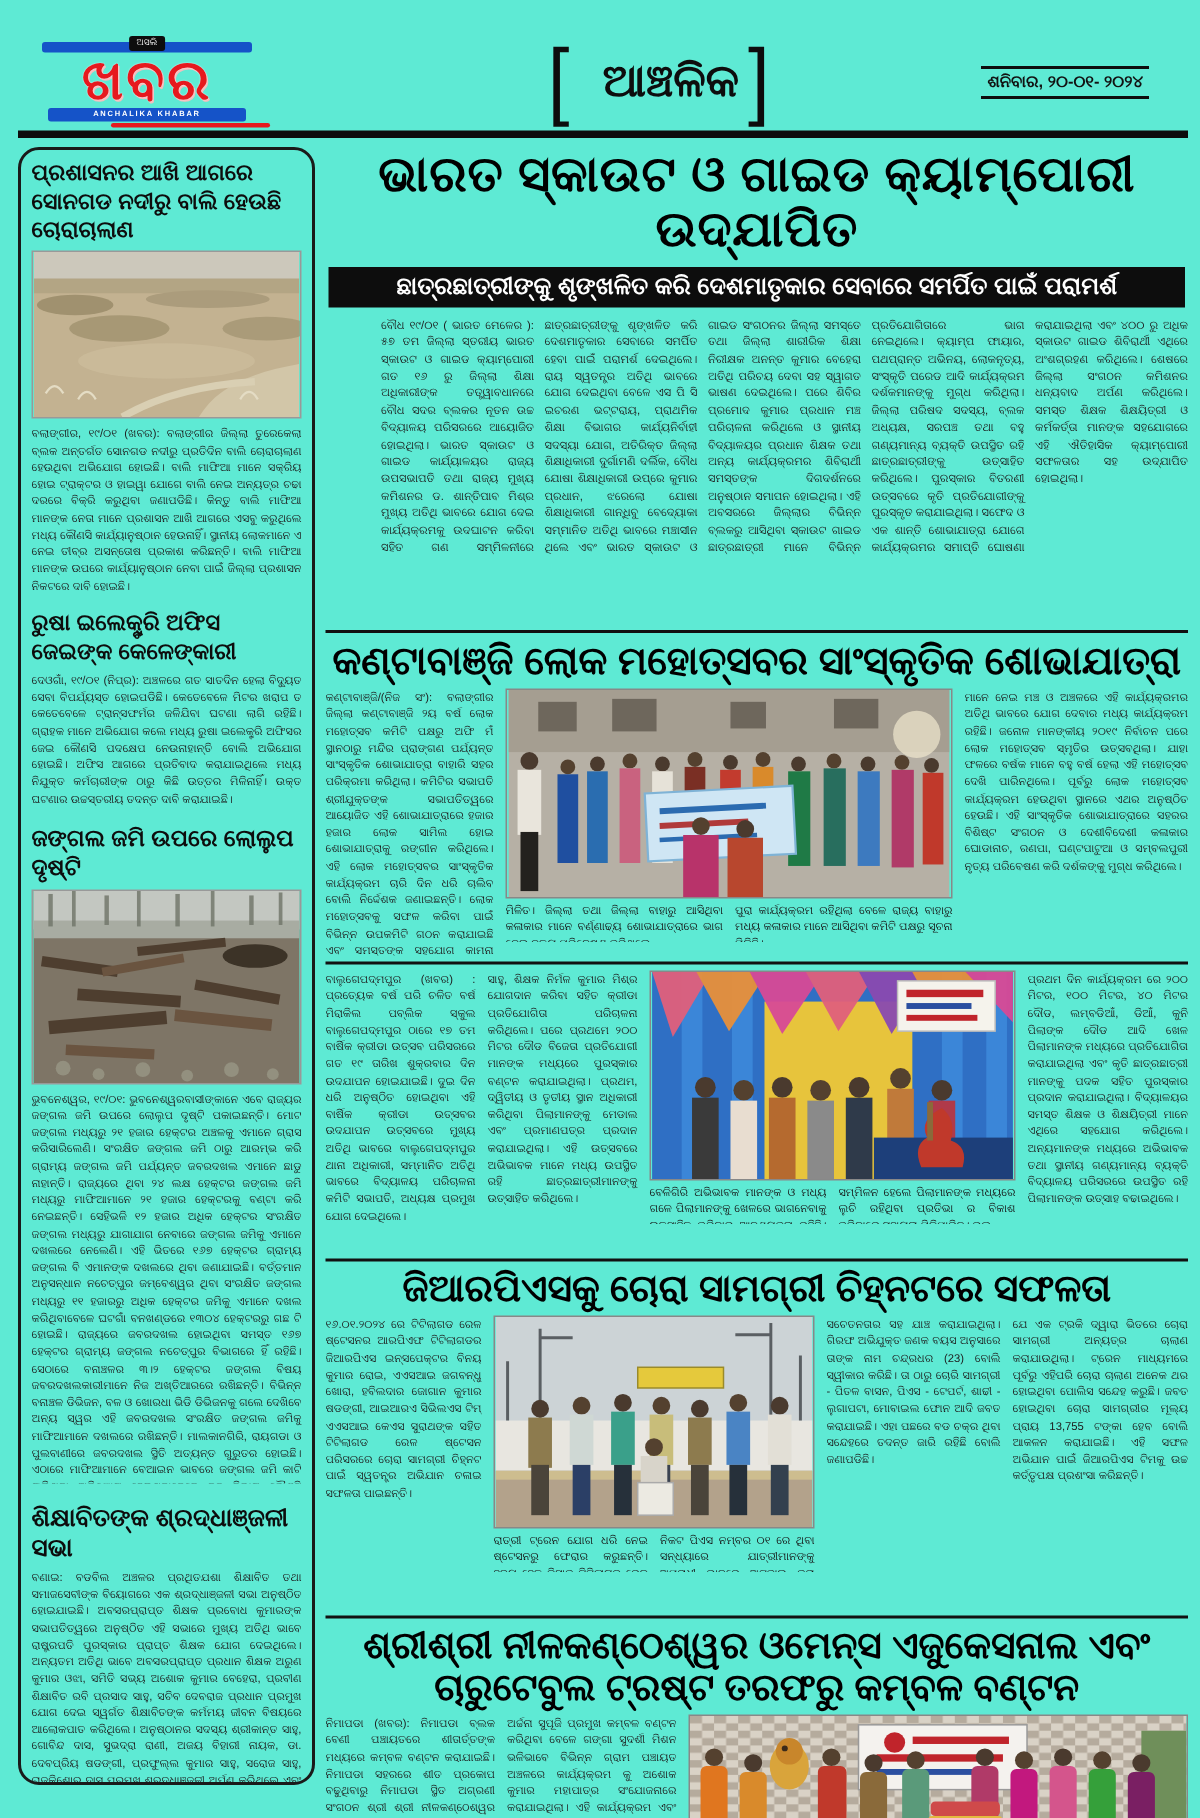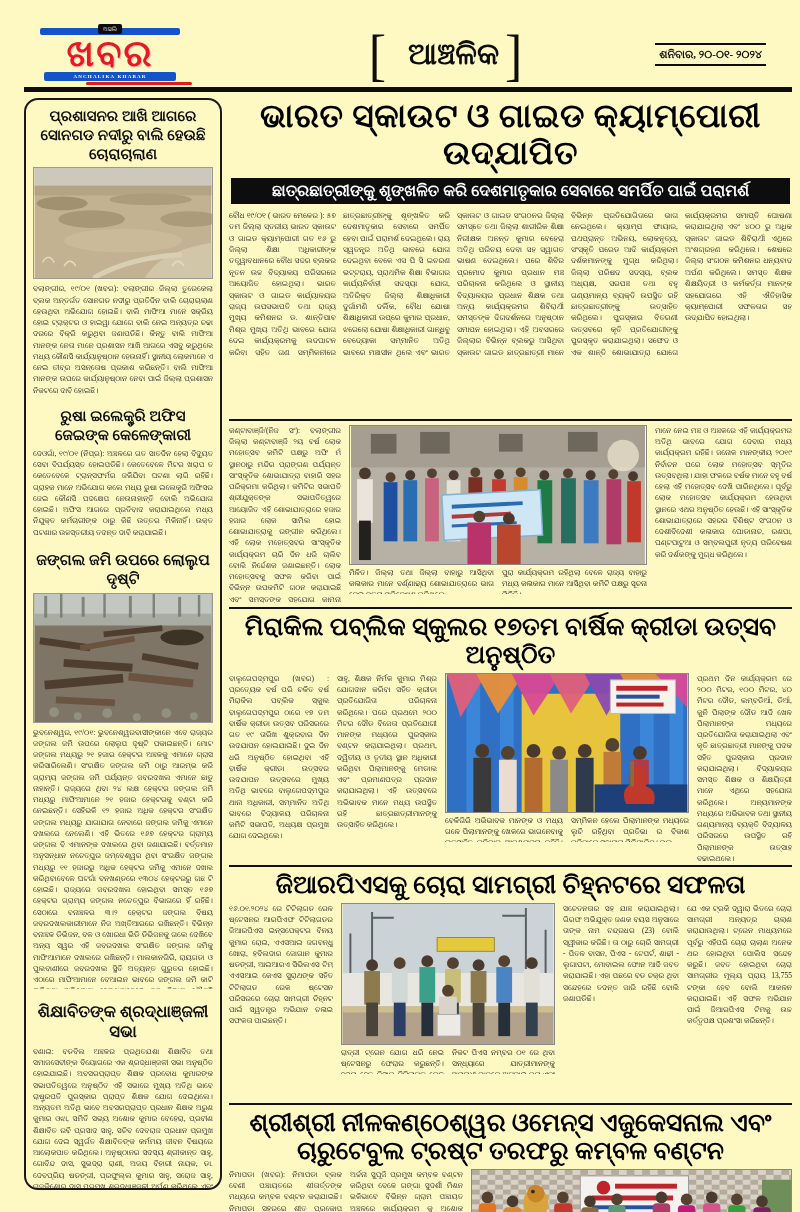--- a/index.html
+++ b/index.html
@@ -1,18 +1,18 @@
 <!DOCTYPE html>
 <html lang="or"><head>
 <meta charset="utf-8">
 <style>
   * { margin:0; padding:0; box-sizing:border-box; }
   html,body { background:#ffffff; }
   body { font-family:"Liberation Sans","DejaVu Sans",sans-serif; color:#111; }
-  .page { position:relative; width:800px; height:1212px; margin:0 auto; background:#fef9c3; overflow:hidden; padding:22px 8px 0 24px;font-family:Liberation Serif, serif; }
+  .page { position:relative; width:800px; height:1212px; margin:0 auto; background:#5eead4; overflow:hidden; padding:22px 8px 0 12px; }
 
   
   .masthead { position:relative; height:70px; border-bottom:5px solid #0d0d0d; display:flex; align-items:center; }
   .logo { position:relative; width:152px; margin-left:10px; text-align:center; }
   .logo-bar-top { position:relative; height:7px; background:#1553c8; border-radius:2px; margin:0 6px 1px 6px; }
   .logo-badge { position:absolute; left:50%; top:-4px; transform:translateX(-50%); background:#0d0d0d; color:#fff; font-size:6px; line-height:1; padding:2px 5px; border-radius:2px; white-space:nowrap; }
   .logo-main { font-size:37px; line-height:0.95; font-weight:800; color:#e6191e; letter-spacing:2px; text-shadow:0 0 1px #fff,1px 1px 0 #f4bcbc; }
   .logo-bar-bottom { position:relative; height:9px; background:#1553c8; margin:1px 10px 0 10px; border-radius:2px; color:#fff; font-size:5px; font-weight:700; letter-spacing:1.2px; line-height:9px; }
   .logo-red-underline { position:absolute; right:-6px; bottom:-4px; width:70%; height:3px; background:#e6191e; border-radius:2px; }
   .section-wrap { flex:1; display:flex; justify-content:center; align-items:center; margin-left:60px; }
@@ -23,42 +23,42 @@
   .pagebox .pl { font-size:15px; font-weight:700; }
   .pagebox .sep { width:42px; height:2px; background:#fff; margin:3px 0; }
   .pagebox .pn { font-size:16px; font-weight:700; }
 
   
   .content { display:flex; margin-top:6px; }
   .left-col { width:198px; flex:none; border:2px solid #1a1a1a; border-radius:14px; padding:7px 7px 4px 7px; height:1092px; overflow:hidden; margin-right:7px; }
   .main-col { flex:1; min-width:0; }
 
   .l-art { margin-bottom:6px; }
-  .l-head { font-weight:800; text-align:center; line-height:1.25; color:#0d0d0d; }
+  .l-head { font-weight:800; text-align:left; line-height:1.25; color:#0d0d0d; }
   .l-head.h1 { font-size:15px; }
   .l-head.h2 { font-size:15px; margin-top:4px; }
   .l-head.h3 { font-size:15.5px; margin-top:2px; }
   .l-head.h4 { font-size:16.5px; margin-top:13px; }
   .l-photo { display:block; width:180px; margin:4px auto 4px auto; border:1px solid #999; }
   .body-txt { font-size:7.5px; line-height:1.5; text-align:justify; color:#1c1c1c; overflow:hidden; word-break:break-word; }
   .l-art .body-txt.b1 { height:118px; }
   .l-art .body-txt.b2 { height:96px; }
   .l-art .body-txt.b3 { height:262px; }
   .l-art .body-txt.b4 { height:172px; }
 
   
   article.m { border-bottom:2px solid #111; padding-bottom:4px; margin-bottom:4px; }
   article.m:last-child { border-bottom:2px solid #111; }
   .m-head { font-weight:800; text-align:center; color:#000; line-height:1.12; }
   .m-head.xl { font-size:33px; letter-spacing:0.5px; }
   .m-head.lg { font-size:26px; }
   .m-head.md { font-size:25px; }
   .m-head.sm { font-size:25px; }
   .subhead-bar { background:#0d0d0d; color:#fff; font-size:16px; font-weight:700; text-align:center; padding:4px 6px; margin:6px 2px 6px 2px; }
-  .cols5 { column-count:5; column-gap:7px; height:205px; overflow:hidden; }
+  .cols5 { column-count:5; column-gap:7px; height:205px; overflow:hidden;margin-left:37px; }
   .row { display:flex; gap:8px; margin-top:4px; }
   .tcol { overflow:hidden; }
   .photo-frame { border:1px solid #888; display:block; }
   .caption { font-size:7.5px; line-height:1.45; text-align:justify; color:#141414; overflow:hidden; }
   .cap-row { display:flex; gap:8px; margin-top:3px; }
   .cap-row .caption { flex:1; height:26px; }
 
   
   .a2-left { width:112px; height:178px; }
   .a2-mid { width:298px; flex:none; }
@@ -180,20 +180,21 @@
 
     <main class="main-col">
 
       <article class="m">
         <h1 class="m-head xl">ଭାରତ ସ୍କାଉଟ ଓ ଗାଇଡ କ୍ୟାମ୍ପୋରୀ ଉଦ୍‌ଯାପିତ</h1>
         <div class="subhead-bar">ଛାତ୍ରଛାତ୍ରୀଙ୍କୁ ଶୃଙ୍ଖଳିତ କରି ଦେଶମାତୃକାର ସେବାରେ ସମର୍ପିତ ପାଇଁ ପରାମର୍ଶ</div>
         <div class="cols5 body-txt" style="font-size:7.6px">ବୌଧ ୧୯/୦୧ ( ଭାରତ ମେଳେର ): ୫୭ ତମ ଜିଲ୍ଲା ସ୍ତରୀୟ ଭାରତ ସ୍କାଉଟ ଓ ଗାଇଡ କ୍ୟାମ୍ପୋରୀ ଗତ ୧୬ ରୁ ଜିଲ୍ଲା ଶିକ୍ଷା ଅଧିକାରୀଙ୍କ ତତ୍ତ୍ୱାବଧାନରେ ବୌଧ ସଦର ବ୍ଲକର ନୂତନ ଉଚ୍ଚ ବିଦ୍ୟାଳୟ ପରିସରରେ ଆୟୋଜିତ ହୋଇଥିଲା। ଭାରତ ସ୍କାଉଟ ଓ ଗାଇଡ କାର୍ଯ୍ୟାଳୟର ରାଜ୍ୟ ଉପସଭାପତି ତଥା ରାଜ୍ୟ ମୁଖ୍ୟ କମିଶନର ଡ. ଶାନ୍ତିପାବ ମିଶ୍ର ମୁଖ୍ୟ ଅତିଥି ଭାବରେ ଯୋଗ ଦେଇ କାର୍ଯ୍ୟକ୍ରମକୁ ଉଦଘାଟନ କରିବା ସହିତ ଗଣ ସମ୍ମିଳନୀରେ ଛାତ୍ରଛାତ୍ରୀଙ୍କୁ ଶୃଙ୍ଖଳିତ କରି ଦେଶମାତୃକାର ସେବାରେ ସମର୍ପିତ ହେବା ପାଇଁ ପରାମର୍ଶ ଦେଇଥିଲେ। ରାୟ ସ୍ୱତନ୍ତ୍ର ଅତିଥି ଭାବରେ ଯୋଗ ଦେଇଥିବା ବେଳେ ଏସ ପି ସି ଇଚରଣ ଭଟ୍ଟରାୟ, ପ୍ରାଥମିକ ଶିକ୍ଷା ବିଭାଗର କାର୍ଯ୍ୟନିର୍ବାହୀ ସଦସ୍ୟା ଯୋଗ, ଅତିରିକ୍ତ ଜିଲ୍ଲା ଶିକ୍ଷାଧିକାରୀ ଦୁର୍ଗାମଣି ଦର୍ଲିକ, ବୌଧ ଯୋଷା ଶିକ୍ଷାଧିକାରୀ ଉପ୍ରେ କୁମାର ପ୍ରଧାନ, ଝରେଲୋ ଯୋଷା ଶିକ୍ଷାଧିକାରୀ ଗାନ୍ଧିବୁ ବେଦ୍ୟୋକା ସମ୍ମାନିତ ଅତିଥି ଭାବରେ ମଞ୍ଚାସୀନ ଥିଲେ ଏବଂ ଭାରତ ସ୍କାଉଟ ଓ ଗାଇଡ ସଂଗଠନର ଜିଲ୍ଲା ସମସ୍ତେ ତଥା ଜିଲ୍ଲା ଶାରୀରିକ ଶିକ୍ଷା ନିରୀକ୍ଷକ ଅନନ୍ତ କୁମାର ବେହେରା ଅତିଥି ପରିଚୟ ଦେବା ସହ ସ୍ୱାଗତ ଭାଷଣ ଦେଇଥିଲେ। ପରେ ଶିବିର ପ୍ରମୋଦ କୁମାର ପ୍ରଧାନ ମଞ୍ଚ ପରିଚାଳନା କରିଥିଲେ ଓ ସ୍ଥାନୀୟ ବିଦ୍ୟାଳୟର ପ୍ରଧାନ ଶିକ୍ଷକ ତଥା ଅନ୍ୟ କାର୍ଯ୍ୟକ୍ରମର ଶିବିରାର୍ଥୀ ସମସ୍ତଙ୍କ ଦିଗଦର୍ଶନରେ ଅନୁଷ୍ଠାନ ସମାପନ ହୋଇଥିଲା। ଏହି ଅବସରରେ ଜିଲ୍ଲାର ବିଭିନ୍ନ ବ୍ଲକରୁ ଆସିଥିବା ସ୍କାଉଟ ଗାଇଡ ଛାତ୍ରଛାତ୍ରୀ ମାନେ ବିଭିନ୍ନ ପ୍ରତିଯୋଗିତାରେ ଭାଗ ନେଇଥିଲେ। କ୍ୟାମ୍ପ ଫାୟାର, ପଥପ୍ରାନ୍ତ ଅଭିନୟ, ଲୋକନୃତ୍ୟ, ସଂସ୍କୃତି ପରେଡ ଆଦି କାର୍ଯ୍ୟକ୍ରମ ଦର୍ଶକମାନଙ୍କୁ ମୁଗ୍ଧ କରିଥିଲା। ଜିଲ୍ଲା ପରିଷଦ ସଦସ୍ୟ, ବ୍ଲକ ଅଧ୍ୟକ୍ଷ, ସରପଞ୍ଚ ତଥା ବହୁ ଗଣ୍ୟମାନ୍ୟ ବ୍ୟକ୍ତି ଉପସ୍ଥିତ ରହି ଛାତ୍ରଛାତ୍ରୀଙ୍କୁ ଉତ୍ସାହିତ କରିଥିଲେ। ପୁରସ୍କାର ବିତରଣୀ ଉତ୍ସବରେ କୃତି ପ୍ରତିଯୋଗୀଙ୍କୁ ପୁରସ୍କୃତ କରାଯାଇଥିଲା। ସଫେଦ ଓ ଏକ ଶାନ୍ତି ଶୋଭାଯାତ୍ରା ଯୋଗେ କାର୍ଯ୍ୟକ୍ରମର ସମାପ୍ତି ଘୋଷଣା କରାଯାଇଥିଲା ଏବଂ ୪୦୦ ରୁ ଅଧିକ ସ୍କାଉଟ ଗାଇଡ ଶିବିରାର୍ଥୀ ଏଥିରେ ଅଂଶଗ୍ରହଣ କରିଥିଲେ। ଶେଷରେ ଜିଲ୍ଲା ସଂଗଠନ କମିଶନର ଧନ୍ୟବାଦ ଅର୍ପଣ କରିଥିଲେ। ସମସ୍ତ ଶିକ୍ଷକ ଶିକ୍ଷୟିତ୍ରୀ ଓ କର୍ମକର୍ତ୍ତା ମାନଙ୍କ ସହଯୋଗରେ ଏହି ଐତିହାସିକ କ୍ୟାମ୍ପୋରୀ ସଫଳତାର ସହ ଉଦ୍‌ଯାପିତ ହୋଇଥିଲା।</div>
       </article>
 
       <article class="m">
+        <h2 class="m-head lg">କଣ୍ଟାବାଞ୍ଜି ଲୋକ ମହୋତ୍ସବର ସାଂସ୍କୃତିକ ଶୋଭାଯାତ୍ରା</h2>
         <div class="row">
           <div class="tcol body-txt a2-left">କଣ୍ଟାବାଞ୍ଜି/(ନିଜ ସଂ): ବଲାଙ୍ଗୀର ଜିଲ୍ଲା କଣ୍ଟାବାଞ୍ଜି ୨ୟ ବର୍ଷ ଲୋକ ମହୋତ୍ସବ କମିଟି ପକ୍ଷରୁ ଅଫି ମଁ ସ୍ଥାନଠାରୁ ମନ୍ଦିର ପ୍ରାଙ୍ଗଣ ପର୍ଯ୍ୟନ୍ତ ସାଂସ୍କୃତିକ ଶୋଭାଯାତ୍ରା ବାହାରି ସହର ପରିକ୍ରମା କରିଥିଲା। କମିଟିର ସଭାପତି ଶ୍ରୀଯୁକ୍ତଙ୍କ ସଭାପତିତ୍ୱରେ ଆୟୋଜିତ ଏହି ଶୋଭାଯାତ୍ରାରେ ହଜାର ହଜାର ଲୋକ ସାମିଲ ହୋଇ ଶୋଭାଯାତ୍ରାକୁ ରଙ୍ଗୀନ କରିଥିଲେ। ଏହି ଲୋକ ମହୋତ୍ସବର ସାଂସ୍କୃତିକ କାର୍ଯ୍ୟକ୍ରମ ଚାରି ଦିନ ଧରି ଚାଲିବ ବୋଲି ନିର୍ଦ୍ଦେଶକ ଜଣାଇଛନ୍ତି। ଲୋକ ମହୋତ୍ସବକୁ ସଫଳ କରିବା ପାଇଁ ବିଭିନ୍ନ ଉପକମିଟି ଗଠନ କରାଯାଇଛି ଏବଂ ସମସ୍ତଙ୍କ ସହଯୋଗ କାମନା କରାଯାଇଛି।</div>
           <div class="a2-mid">
             <svg class="photo-frame" width="298" height="140" viewBox="0 0 298 140">
               <rect width="298" height="140" fill="#b6b0a5"></rect>
               <rect width="298" height="42" fill="#a59e91"></rect>
               <g fill="#6e675c">
                   <rect x="20" y="8" width="26" height="20"></rect>
                   <rect x="70" y="6" width="30" height="22"></rect>
                   <rect x="150" y="8" width="24" height="18"></rect>
@@ -245,21 +246,20 @@
             <div class="cap-row">
               <div class="caption">ମିଳିତ। ଜିଲ୍ଲା ତଥା ଜିଲ୍ଲା ବାହାରୁ ଆସିଥିବା କଳାକାର ମାନେ ବର୍ଣ୍ଣାଢ୍ୟ ଶୋଭାଯାତ୍ରାରେ ଭାଗ ନେଇ ନୃତ୍ୟ ପରିବେଷଣ କରିଥିଲେ</div>
               <div class="caption">ପୁରା କାର୍ଯ୍ୟକ୍ରମ ରହିଥିଲା ବେଳେ ରାଜ୍ୟ ବାହାରୁ ମଧ୍ୟ କଳାକାର ମାନେ ଆସିଥିବା କମିଟି ପକ୍ଷରୁ ସୂଚନା ମିଳିଛି।</div>
             </div>
           </div>
           <div class="tcol body-txt a2-right">ମାନେ ନେଇ ମଞ୍ଚ ଓ ଅଞ୍ଚଳରେ ଏହି କାର୍ଯ୍ୟକ୍ରମର ଅତିଥି ଭାବରେ ଯୋଗ ଦେବାର ମଧ୍ୟ କାର୍ଯ୍ୟକ୍ରମ ରହିଛି। ଜନୋଳ ମାନଙ୍କୀୟ ୨୦୧୯ ନିର୍ବାଚନ ପରେ ଲୋକ ମହୋତ୍ସବ ସ୍ମୃତିର ଉତ୍ସବଥିଲା। ଯାହା ଫଳରେ ବର୍ଷକ ମାନେ ବହୁ ବର୍ଷ ହେଲା ଏହି ମହୋତ୍ସବ ଦେଖି ପାରିନଥିଲେ। ପୂର୍ବରୁ ଲୋକ ମହୋତ୍ସବ କାର୍ଯ୍ୟକ୍ରମ ହେଉଥିବା ସ୍ଥାନରେ ଏଥର ଅନୁଷ୍ଠିତ ହେଉଛି। ଏହି ସାଂସ୍କୃତିକ ଶୋଭାଯାତ୍ରାରେ ସହରର ବିଶିଷ୍ଟ ସଂଗଠନ ଓ ଦେଶୀବିଦେଶୀ କଳାକାର ଘୋଡାନାଚ, ରଣପା, ଘଣ୍ଟପାଟୁଆ ଓ ସମ୍ବଲପୁରୀ ନୃତ୍ୟ ପରିବେଷଣ କରି ଦର୍ଶକଙ୍କୁ ମୁଗ୍ଧ କରିଥିଲେ।</div>
         </div>
       </article>
 
       <article class="m">
-        <h2 class="m-head md">ମିରାକିଲ ପବ୍ଲିକ ସ୍କୁଲର ୧୭ତମ ବାର୍ଷିକ କ୍ରୀଡା ଉତ୍ସବ ଅନୁଷ୍ଠିତ</h2>
         <div class="row">
           <div class="tcol body-txt a3-c1">ବାଲୁଗେପଦ୍ମପୁର (ଖବର) : ପ୍ରତ୍ୟେକ ବର୍ଷ ପରି ଚଳିତ ବର୍ଷ ମିରାକିଲ ପବ୍ଲିକ ସ୍କୁଲ ବାଲୁଗେପଦ୍ମପୁର ଠାରେ ୧୭ ତମ ବାର୍ଷିକ କ୍ରୀଡା ଉତ୍ସବ ପରିସରରେ ଗତ ୧୯ ତାରିଖ ଶୁକ୍ରବାର ଦିନ ଉଦଯାପନ ହୋଇଯାଇଛି। ଦୁଇ ଦିନ ଧରି ଅନୁଷ୍ଠିତ ହୋଇଥିବା ଏହି ବାର୍ଷିକ କ୍ରୀଡା ଉତ୍ସବର ଉଦଯାପନ ଉତ୍ସବରେ ମୁଖ୍ୟ ଅତିଥି ଭାବରେ ବାଲୁଗେପଦ୍ମପୁର ଥାନା ଅଧିକାରୀ, ସମ୍ମାନିତ ଅତିଥି ଭାବରେ ବିଦ୍ୟାଳୟ ପରିଚାଳନା କମିଟି ସଭାପତି, ଅଧ୍ୟକ୍ଷ ପ୍ରମୁଖ ଯୋଗ ଦେଇଥିଲେ।</div>
           <div class="tcol body-txt a3-c2">ସାହୁ, ଶିକ୍ଷକ ନିର୍ମଳ କୁମାର ମିଶ୍ର ଯୋଗଦାନ କରିବା ସହିତ କ୍ରୀଡା ପ୍ରତିଯୋଗିତା ପରିଚାଳନା କରିଥିଲେ। ପରେ ପ୍ରଥମେ ୨୦୦ ମିଟର ଦୌଡ ବିଜେତା ପ୍ରତିଯୋଗୀ ମାନଙ୍କ ମଧ୍ୟରେ ପୁରସ୍କାର ବଣ୍ଟନ କରାଯାଇଥିଲା। ପ୍ରଥମ, ଦ୍ୱିତୀୟ ଓ ତୃତୀୟ ସ୍ଥାନ ଅଧିକାରୀ କରିଥିବା ପିଲାମାନଙ୍କୁ ମେଡାଲ ଏବଂ ପ୍ରମାଣପତ୍ର ପ୍ରଦାନ କରାଯାଇଥିଲା। ଏହି ଉତ୍ସବରେ ଅଭିଭାବକ ମାନେ ମଧ୍ୟ ଉପସ୍ଥିତ ରହି ଛାତ୍ରଛାତ୍ରୀମାନଙ୍କୁ ଉତ୍ସାହିତ କରିଥିଲେ।</div>
           <div class="a3-mid">
             <svg class="photo-frame" width="244" height="140" viewBox="0 0 244 140">
               <rect width="244" height="140" fill="#2f6fc4"></rect>
               <g fill="#3b86d8">
                   <rect x="20" width="14" height="140"></rect>
                   <rect x="54" width="14" height="140"></rect>
                   <rect x="196" width="14" height="140"></rect>

